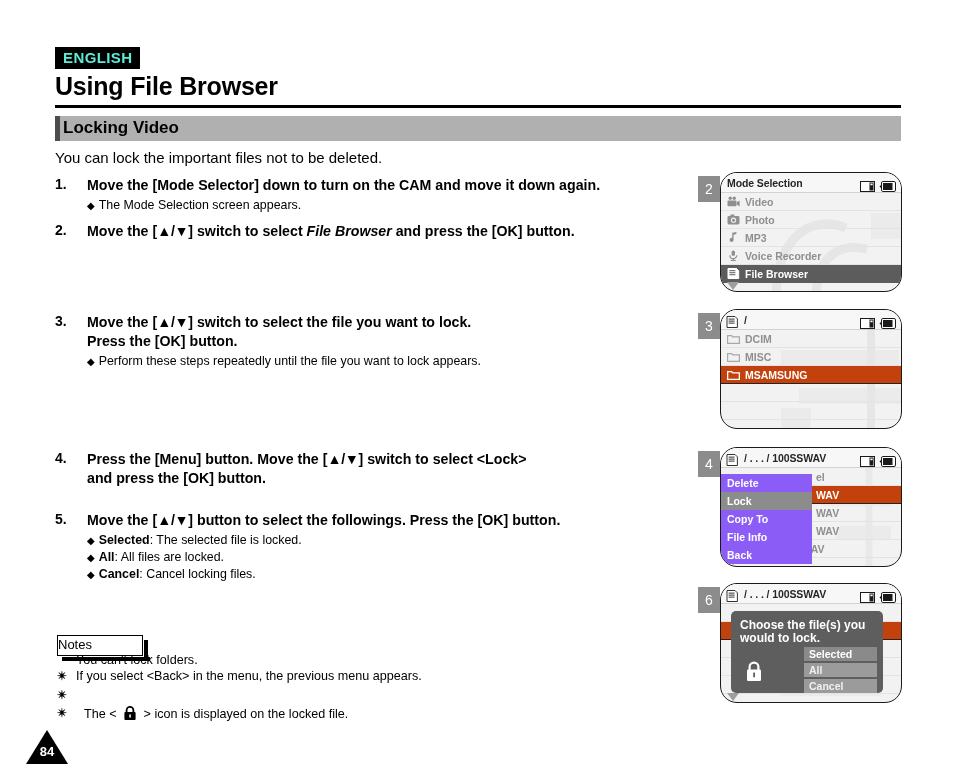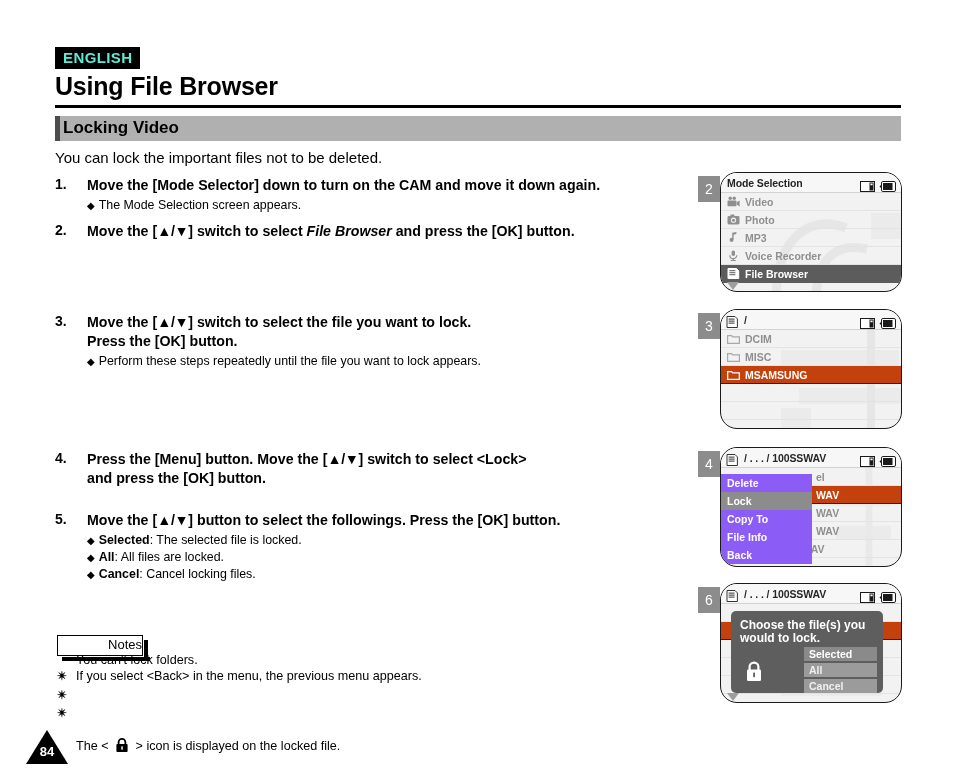--- a/index.html
+++ b/index.html
@@ -68,21 +68,21 @@
   }
   .bullet .dia { font-size: 10px; margin-right: 4px; }
   .bullet b { font-weight: bold; }
   .sw { letter-spacing: -0.3px; }
 
   
   .notes-tab {
     position: absolute; left: 57px; top: 635px;
     width: 86px; height: 21px;
     border: 1.6px solid #000; background: #fff;
-    text-align: right; font-size: 13px; line-height: 18px;
+    text-align: left; font-size: 13px; line-height: 18px;
   }
   .notes-tab::after {
     content: ""; position: absolute; left: 4px; top: 21px;
     width: 88px; height: 4px; background: #000;
   }
   .notes-tab::before {
     content: ""; position: absolute; left: 86px; top: 4px;
     width: 4px; height: 21px; background: #000;
   }
   .note-row { position: absolute; font-size: 12.6px; white-space: nowrap; }
@@ -270,21 +270,21 @@
   <div class="note-row" style="left:76px; top:669px;">
     <span>If you select &lt;Back&gt; in the menu, the previous menu appears.</span>
   </div>
 
   <div class="note-mark" style="top:688px;">✴</div>
   <div class="note-row" style="left:76px; top:653px;">
     <span>You can't lock folders.</span>
   </div>
 
   <div class="note-mark" style="top:706px;">✴</div>
-  <div class="note-row" style="left:76px; top:706px;margin-top:32px;">
+  <div class="note-row" style="left:84px; top:706px;">
     <span>The &lt; </span>
     <span class="lock-glyph">
       <svg width="14" height="15" viewBox="0 0 14 15" aria-hidden="true">
         <path d="M3.6 6.2 V4.3 a3.4 3.4 0 0 1 6.8 0 V6.2" fill="none" stroke="#000" stroke-width="1.8"></path>
         <rect x="1.4" y="6.1" width="11.2" height="7.8" rx="1" fill="#000"></rect>
         <rect x="6.3" y="8.4" width="1.5" height="3.2" fill="#fff"></rect>
       </svg>
     </span>
     <span> &gt; icon is displayed on the locked file.</span>
   </div>

